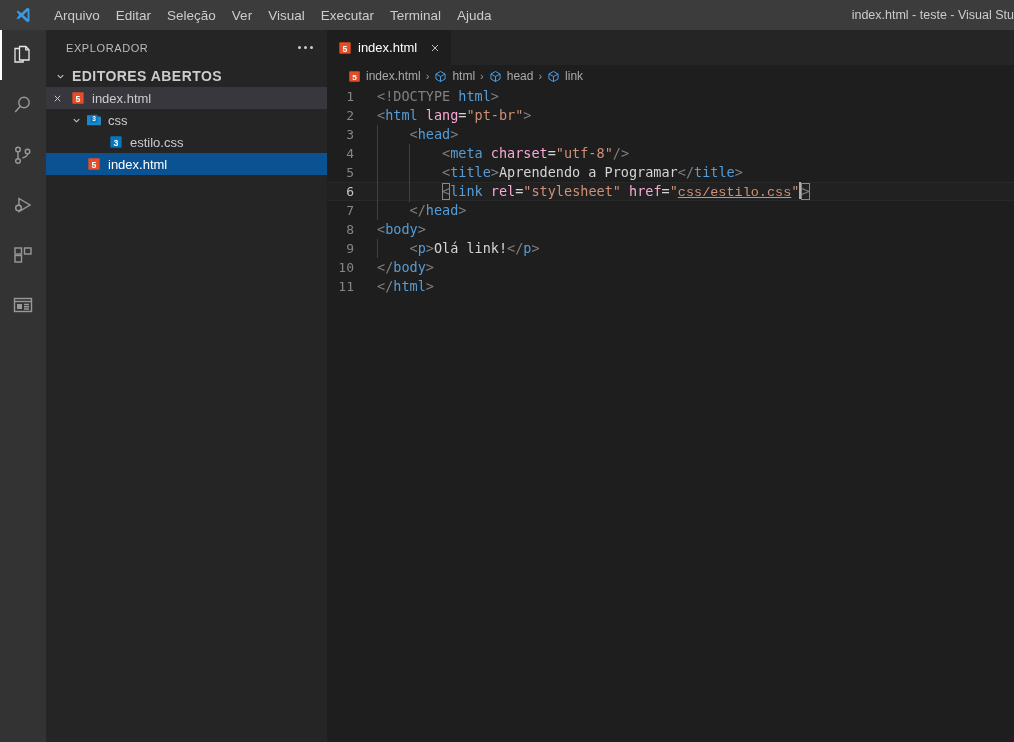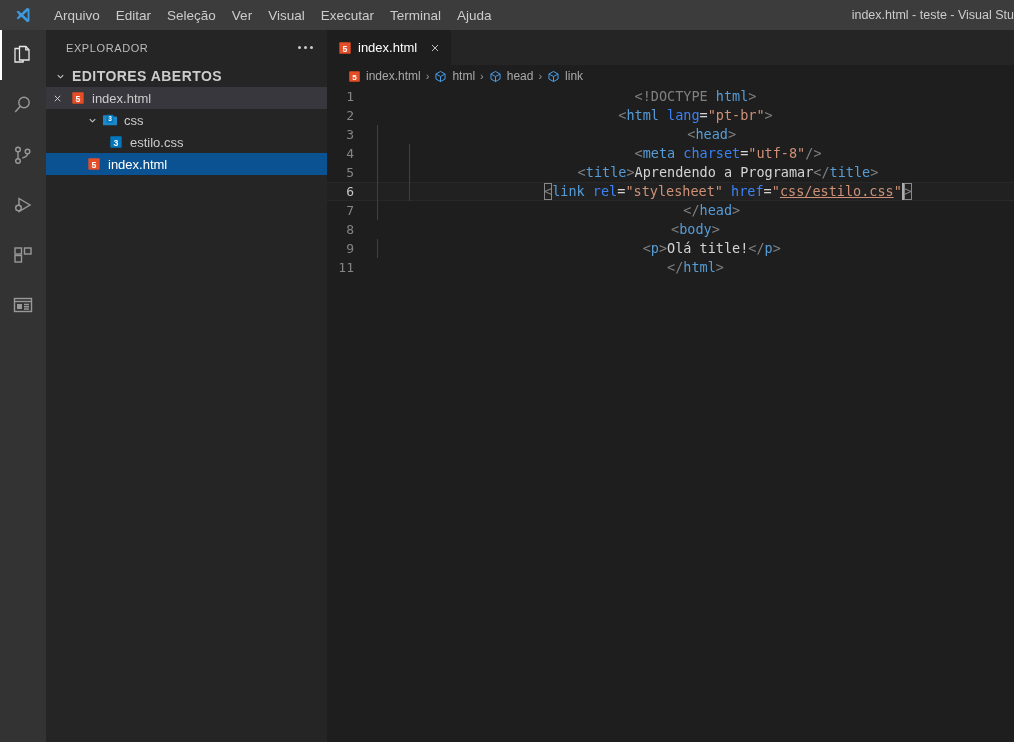--- a/index.html
+++ b/index.html
@@ -105,31 +105,31 @@
   .codeline {
     height:19px; display:flex; align-items:center; position:relative;
     white-space:pre; width:100%;
   }
   .codeline.active { background:#212121; box-shadow:inset 0 1px 0 #282828, inset 0 -1px 0 #282828; }
   .gutter {
     width:50px; flex:0 0 50px; text-align:right; padding-right:23px;
     color:#858585; font-size:13px; user-select:none;
   }
   .codeline.active .gutter { color:#c6c6c6; }
-  .codetext { position:relative; flex:1 1 auto;text-align:center; }
+  .codetext { position:relative; flex:1 1 auto; }
   .ind { position:absolute; top:0; bottom:0; width:1px; background:#404040; }
 
   .t-gray   { color:#808080; }
   .t-blue   { color:#569cd6; }
   .t-tag    { color:#569cd6; }
-  .t-attr   { color:#3b82f6; }
+  .t-attr   { color:#f9a8d4; }
   .t-str    { color:#ce9178; }
   .t-plain  { color:#d4d4d4; }
   .t-punct  { color:#808080; }
-  .link-underline { text-decoration:underline; text-decoration-color:#ce9178; }
+  .link-underline { text-decoration:underline; text-decoration-color:#ce9178;font-family:Liberation Mono, monospace; }
 
   .bracket-box {
     outline:1px solid #888888; outline-offset:-1px;
     display:inline-block; line-height:17px;
   }
   .cursor {
     display:inline-block; width:2px; height:17px; background:#aeafad;
     vertical-align:middle; position:relative; top:-1px;
   }
 </style>
@@ -246,21 +246,21 @@
         <span class="ficon">
           <svg width="14" height="14" viewBox="0 0 16 16">
               <rect x="1.5" y="1.5" width="13" height="13" rx="1" fill="#e44d26"></rect>
               <text x="8" y="12" font-size="10" font-family="Liberation Sans, sans-serif" font-weight="bold" fill="#ffffff" text-anchor="middle">5</text>
             </svg>
         </span>
         <span class="label">index.html</span>
       </div>
 
 
-      <div class="row" style="padding-left:38px;">
+      <div class="row" style="padding-left:22px;">
         <span class="twisty" style="width:16px;display:flex;justify-content:center;">
           <svg width="11" height="11" viewBox="0 0 16 16" fill="none" stroke="#cccccc" stroke-width="1.5">
               <path d="M4 6l4 4 4-4"></path>
             </svg>
         </span>
         <span class="ficon">
           <svg width="16" height="14" viewBox="0 0 18 16">
             <path d="M1 3.5a1 1 0 0 1 1-1h4l1.4 1.6H16a1 1 0 0 1 1 1V13a1 1 0 0 1-1 1H2a1 1 0 0 1-1-1z" fill="#1e88c7"></path>
             <rect x="5" y="2" width="8" height="9" rx="0.8" fill="#0277bd"></rect>
             <text x="9" y="9.6" font-size="7.5" font-family="Liberation Sans, sans-serif" font-weight="bold" fill="#ffffff" text-anchor="middle">3</text>
@@ -352,18 +352,19 @@
 
       <div class="code" id="code-area">
           <div class="codeline"><div class="gutter">1</div><div class="codetext"><span class="t-gray">&lt;!DOCTYPE </span><span class="t-blue">html</span><span class="t-gray">&gt;</span></div></div>
           <div class="codeline"><div class="gutter">2</div><div class="codetext"><span class="t-punct">&lt;</span><span class="t-tag">html</span><span class="t-plain"> </span><span class="t-attr">lang</span><span class="t-plain">=</span><span class="t-str">"pt-br"</span><span class="t-punct">&gt;</span></div></div>
           <div class="codeline"><div class="gutter">3</div><div class="codetext"><span class="ind" style="left: 0px;"></span><span class="t-punct">    &lt;</span><span class="t-tag">head</span><span class="t-punct">&gt;</span></div></div>
           <div class="codeline"><div class="gutter">4</div><div class="codetext"><span class="ind" style="left: 0px;"></span><span class="ind" style="left: 32.48px;"></span><span class="t-punct">        &lt;</span><span class="t-tag">meta</span><span class="t-plain"> </span><span class="t-attr">charset</span><span class="t-plain">=</span><span class="t-str">"utf-8"</span><span class="t-punct">/&gt;</span></div></div>
           <div class="codeline"><div class="gutter">5</div><div class="codetext"><span class="ind" style="left: 0px;"></span><span class="ind" style="left: 32.48px;"></span><span class="t-punct">        &lt;</span><span class="t-tag">title</span><span class="t-punct">&gt;</span><span class="t-plain">Aprendendo a Programar</span><span class="t-punct">&lt;/</span><span class="t-tag">title</span><span class="t-punct">&gt;</span></div></div>
           <div class="codeline active"><div class="gutter">6</div><div class="codetext"><span class="ind" style="left: 0px;"></span><span class="ind" style="left: 32.48px;"></span><span class="t-plain">        </span><span class="t-punct bracket-box">&lt;</span><span class="t-tag">link</span><span class="t-plain"> </span><span class="t-attr">rel</span><span class="t-plain">=</span><span class="t-str">"stylesheet"</span><span class="t-plain"> </span><span class="t-attr">href</span><span class="t-plain">=</span><span class="t-str">"</span><span class="t-str link-underline">css/estilo.css</span><span class="t-str">"</span><span class="cursor"></span><span class="t-punct bracket-box">&gt;</span></div></div>
           <div class="codeline"><div class="gutter">7</div><div class="codetext"><span class="ind" style="left: 0px;"></span><span class="t-punct">    &lt;/</span><span class="t-tag">head</span><span class="t-punct">&gt;</span></div></div>
           <div class="codeline"><div class="gutter">8</div><div class="codetext"><span class="t-punct">&lt;</span><span class="t-tag">body</span><span class="t-punct">&gt;</span></div></div>
-          <div class="codeline"><div class="gutter">9</div><div class="codetext"><span class="ind" style="left: 0px;"></span><span class="t-punct">    &lt;</span><span class="t-tag">p</span><span class="t-punct">&gt;</span><span class="t-plain">Olá title!</span><span class="t-punct">&lt;/</span><span class="t-tag">p</span><span class="t-punct">&gt;</span></div></div>
+          <div class="codeline"><div class="gutter">9</div><div class="codetext"><span class="ind" style="left: 0px;"></span><span class="t-punct">    &lt;</span><span class="t-tag">p</span><span class="t-punct">&gt;</span><span class="t-plain">Olá link!</span><span class="t-punct">&lt;/</span><span class="t-tag">p</span><span class="t-punct">&gt;</span></div></div>
+          <div class="codeline"><div class="gutter">10</div><div class="codetext"><span class="t-punct">&lt;/</span><span class="t-tag">body</span><span class="t-punct">&gt;</span></div></div>
           <div class="codeline"><div class="gutter">11</div><div class="codetext"><span class="t-punct">&lt;/</span><span class="t-tag">html</span><span class="t-punct">&gt;</span></div></div>
         </div>
     </div>
   </div>
 </div>
 
 </body></html>

